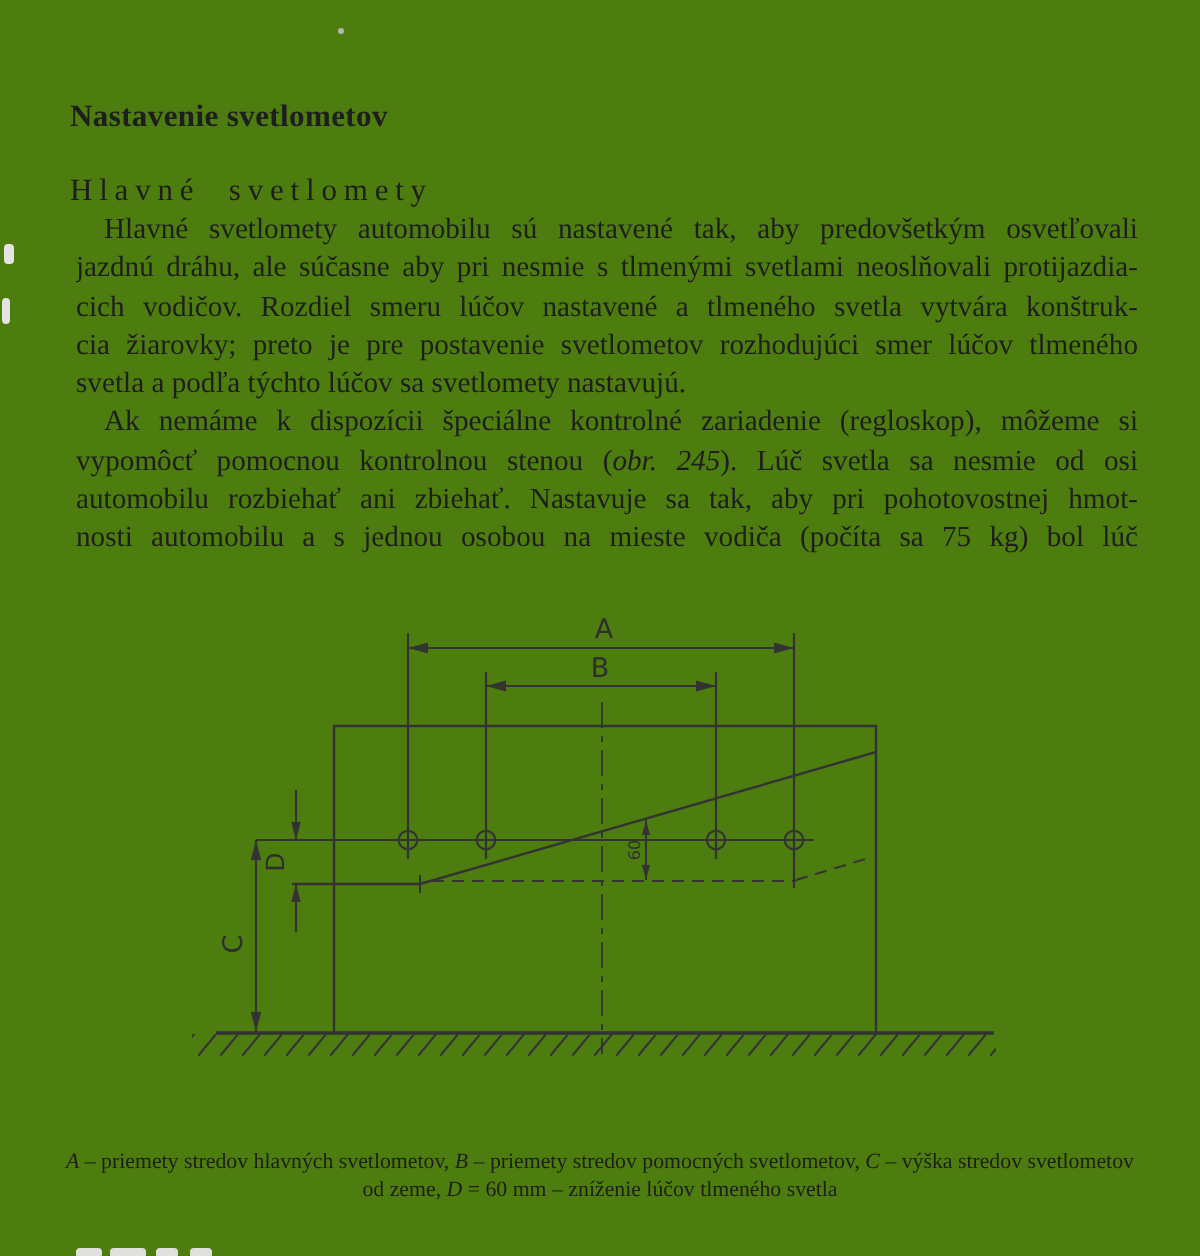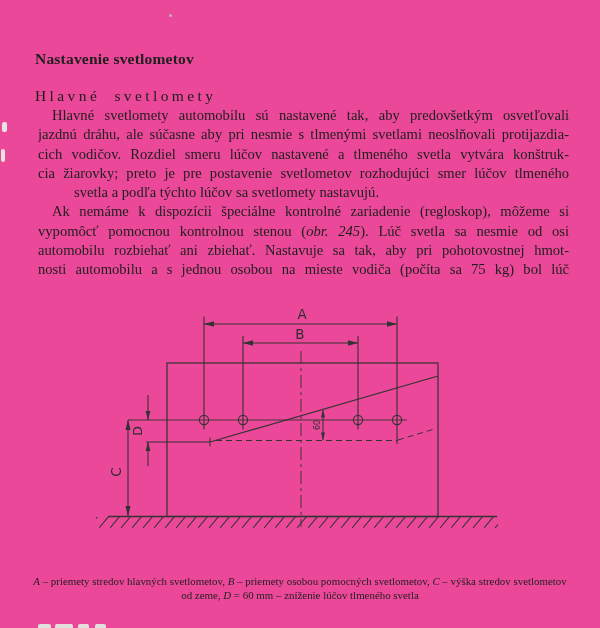--- a/index.html
+++ b/index.html
@@ -1,35 +1,35 @@
 <!DOCTYPE html>
 <html><head>
 <meta charset="utf-8">
 <style>
   html,body{margin:0;padding:0;background:#e9e9e7;}
   .page{
     position:relative;width:600px;height:628px;margin:0;
-    background:#ec4899;overflow:hidden;
+    background:#4d7c0f;overflow:hidden;
     font-family:"Liberation Serif","DejaVu Serif",serif;
     color:#1e1e1e;
   }
   .sect-title{
     position:absolute;top:40px;left:35px;width:540px;
     font-size:15.5px;font-weight:bold;letter-spacing:.2px;
   }
   .sub-title{
     position:absolute;top:74px;left:35px;width:540px;
     font-size:15.5px;font-weight:normal;letter-spacing:3.4px;word-spacing:7px;
   }
   .body-text{
     position:absolute;top:106px;left:38px;width:531px;
     font-size:14.6px;line-height:19.3px;
   }
   .ln{text-align:justify;text-align-last:justify;height:19.3px;overflow:hidden;}
-  .ln.last{text-align-last:left;margin-left:36px;}
+  .ln.last{text-align-last:left;}
   .ln.ind{text-indent:14px;}
   .it{font-style:italic;}
   .figure-wrap{position:absolute;top:300px;left:0;width:600px;height:240px;}
   .figure-wrap svg{display:block;}
   .caption{
     position:absolute;top:542px;left:33px;width:534px;
     font-size:12.3px;line-height:15.5px;
   }
   .cap1{text-align:justify;text-align-last:justify;height:15.5px;overflow:hidden;}
   .cap2{text-align:center;}
@@ -140,21 +140,21 @@
       <text class="dlabel" x="302" y="319" font-size="13.5" text-anchor="middle">A</text>
       <text class="dlabel" x="300" y="338.5" font-size="13.5" text-anchor="middle">B</text>
       <text class="dlabel" font-size="13.5" text-anchor="middle" transform="translate(121,472) rotate(-90)">C</text>
       <text class="dlabel" font-size="12.5" text-anchor="middle" transform="translate(142,431) rotate(-90)">D</text>
       <text class="dlabel" font-size="8" text-anchor="middle" transform="translate(320,425) rotate(-90)">60</text>
     </svg>
   </div>
 
 
   <div class="legend">
-    <div><span class="it">A</span><span> – priemety stredov hlavných svetlometov, </span><span class="it">B</span><span> – priemety osobou pomocných svetlometov, </span><span class="it">C</span><span> – výška stredov svetlometov</span></div>
+    <div><span class="it">A</span><span> – priemety stredov hlavných svetlometov, </span><span class="it">B</span><span> – priemety stredov pomocných svetlometov, </span><span class="it">C</span><span> – výška stredov svetlometov</span></div>
     <div><span>od zeme, </span><span class="it">D</span><span> = 60 mm – zníženie lúčov tlmeného svetla</span></div>
   </div>
 
   <div class="cut-text" style="left:38px;top:624px;width:13px;"></div>
   <div class="cut-text" style="left:55px;top:624px;width:18px;"></div>
   <div class="cut-text" style="left:78px;top:624px;width:11px;"></div>
   <div class="cut-text" style="left:95px;top:624px;width:11px;"></div>
 
 </div>
 

